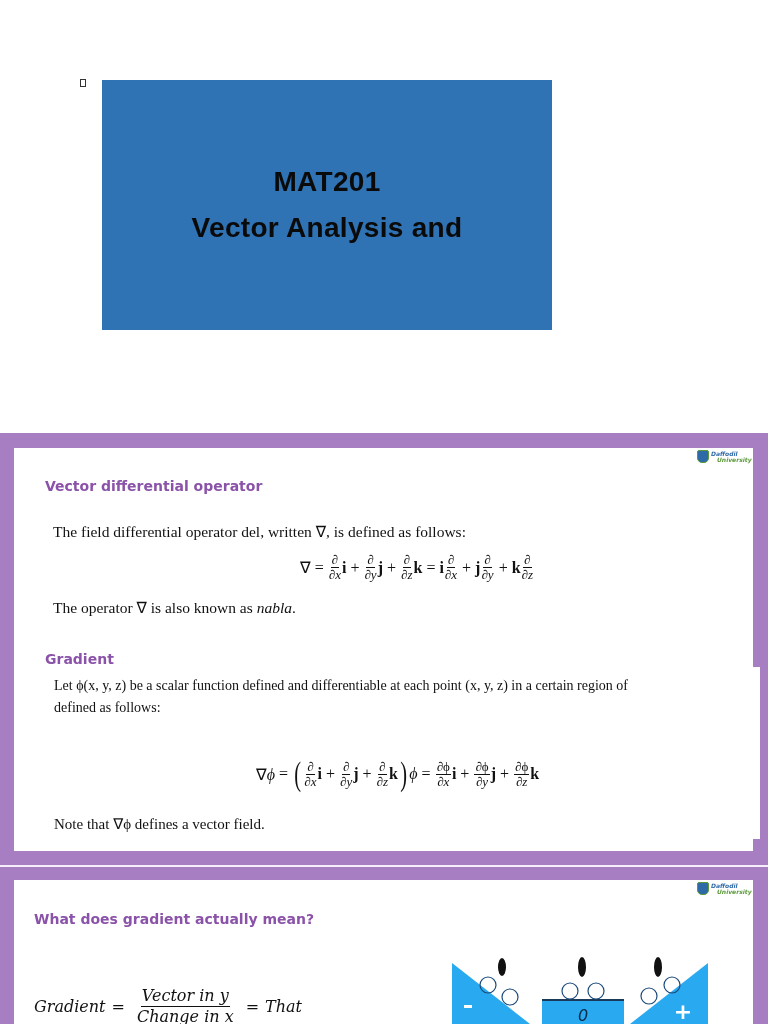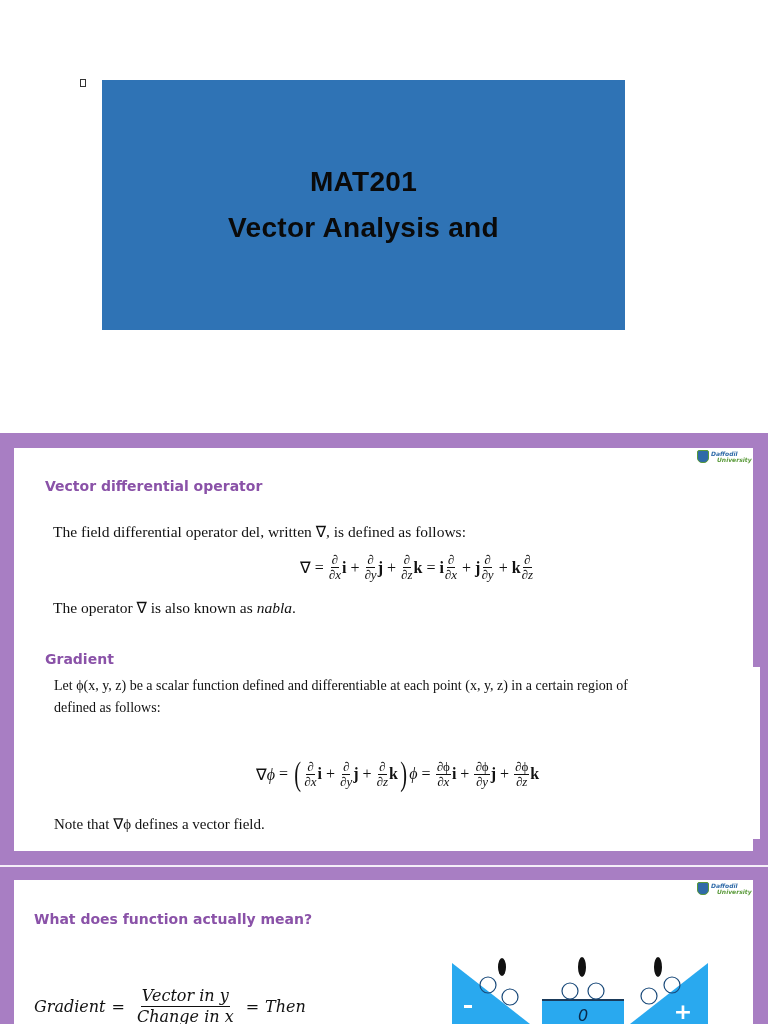--- a/index.html
+++ b/index.html
@@ -4,21 +4,21 @@
 <style>
   html, body { margin:0; padding:0; }
   body {
     width:768px; height:1024px; overflow:hidden; position:relative;
     background:#ffffff;
     font-family:"Liberation Serif", serif;
     color:#111;
   }
   .marker { position:absolute; left:80px; top:79px; width:4px; height:6px; border:1px solid #333; font-size:0; }
   .title-slide {
-    position:absolute; left:102px; top:80px; width:523px; height:250px;
+    position:absolute; left:102px; top:80px; width:450px; height:250px;
     background:#2f73b5;
     display:flex; flex-direction:column; align-items:center; justify-content:center;
     font-family:"Liberation Sans", sans-serif; font-weight:bold; color:#0a0a0a;
     font-size:28px; line-height:46px;
   }
   .title-slide .t { letter-spacing:0.3px; }
 
   .purple-band { position:absolute; left:0; width:768px; background:#a87ec3; }
   .slide2-band { top:433px; height:432px; }
   .divider { position:absolute; left:0; top:865px; width:768px; height:2px; background:#f4eef8; }
@@ -181,31 +181,31 @@
 <div class="slide-white s3-white"></div>
 
 <div class="logo" style="left:697px; top:882px;">
   <div class="shield"></div>
   <div class="words">
     <div class="w1">Daffodil</div>
     <div class="w2">University</div>
   </div>
 </div>
 
-<div class="heading" style="left:34px; top:911px;">What does function actually mean?</div>
+<div class="heading" style="left:34px; top:911px;">What does gradient actually mean?</div>
 
 <div class="slope-eq">
   <span>Gradient</span>
   <span style="margin:0 6px; font-style:normal;">=</span>
   <span class="frac">
     <span class="num">Vector in y</span>
     <span class="den">Change in x</span>
   </span>
   <span style="margin:0 6px; font-style:normal;">=</span>
-  <span>Then</span>
+  <span>That</span>
 </div>
 
 <svg class="bikes" viewBox="0 0 280 69">
 
   <polygon points="2,8 80,69 2,69" fill="#29a9ef"></polygon>
   <rect x="14" y="50" width="8" height="3" fill="#fff"></rect>
 
   <rect x="92" y="45" width="82" height="24" fill="#29a9ef"></rect>
   <line x1="92" y1="45" x2="174" y2="45" stroke="#1a3a5a" stroke-width="2"></line>
   <text x="133" y="66" text-anchor="middle" font-size="16" font-style="italic" fill="#0a2a4a" font-family="DejaVu Sans, sans-serif">0</text>

